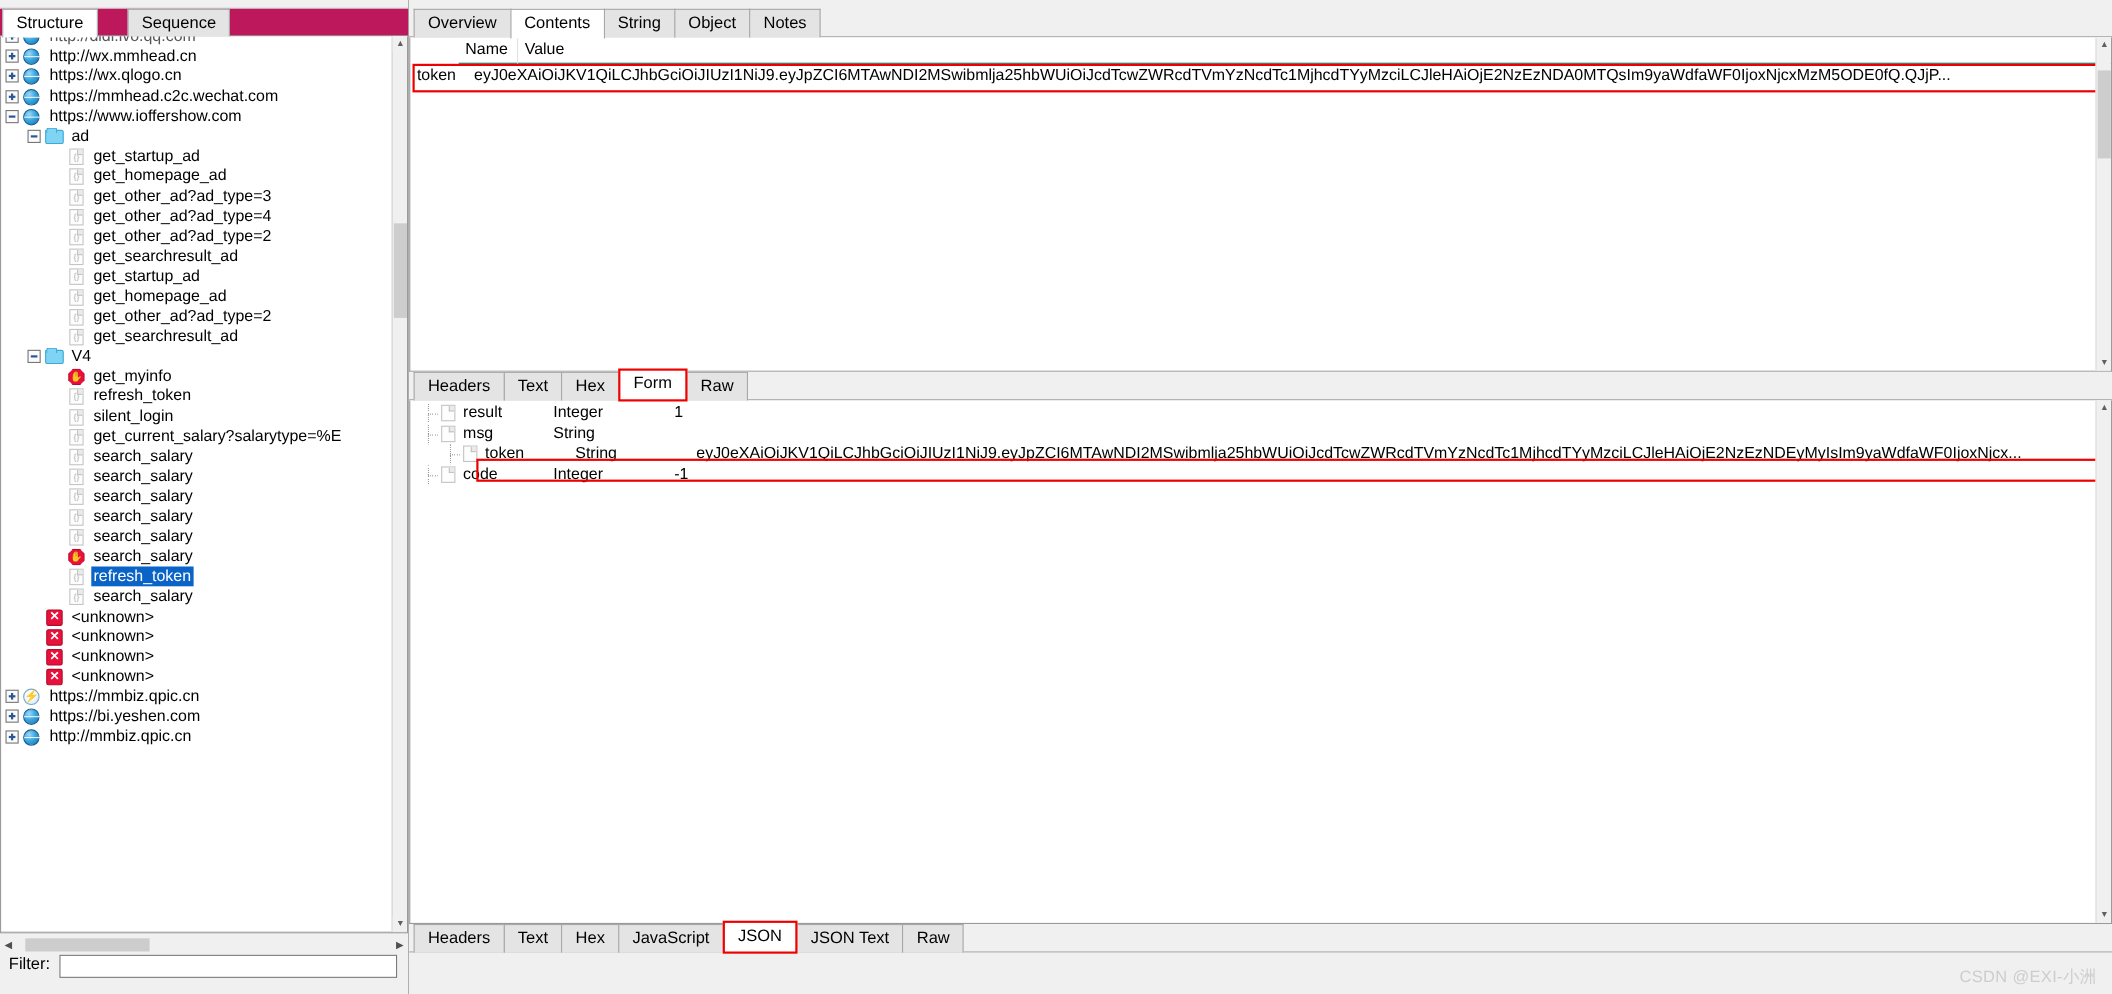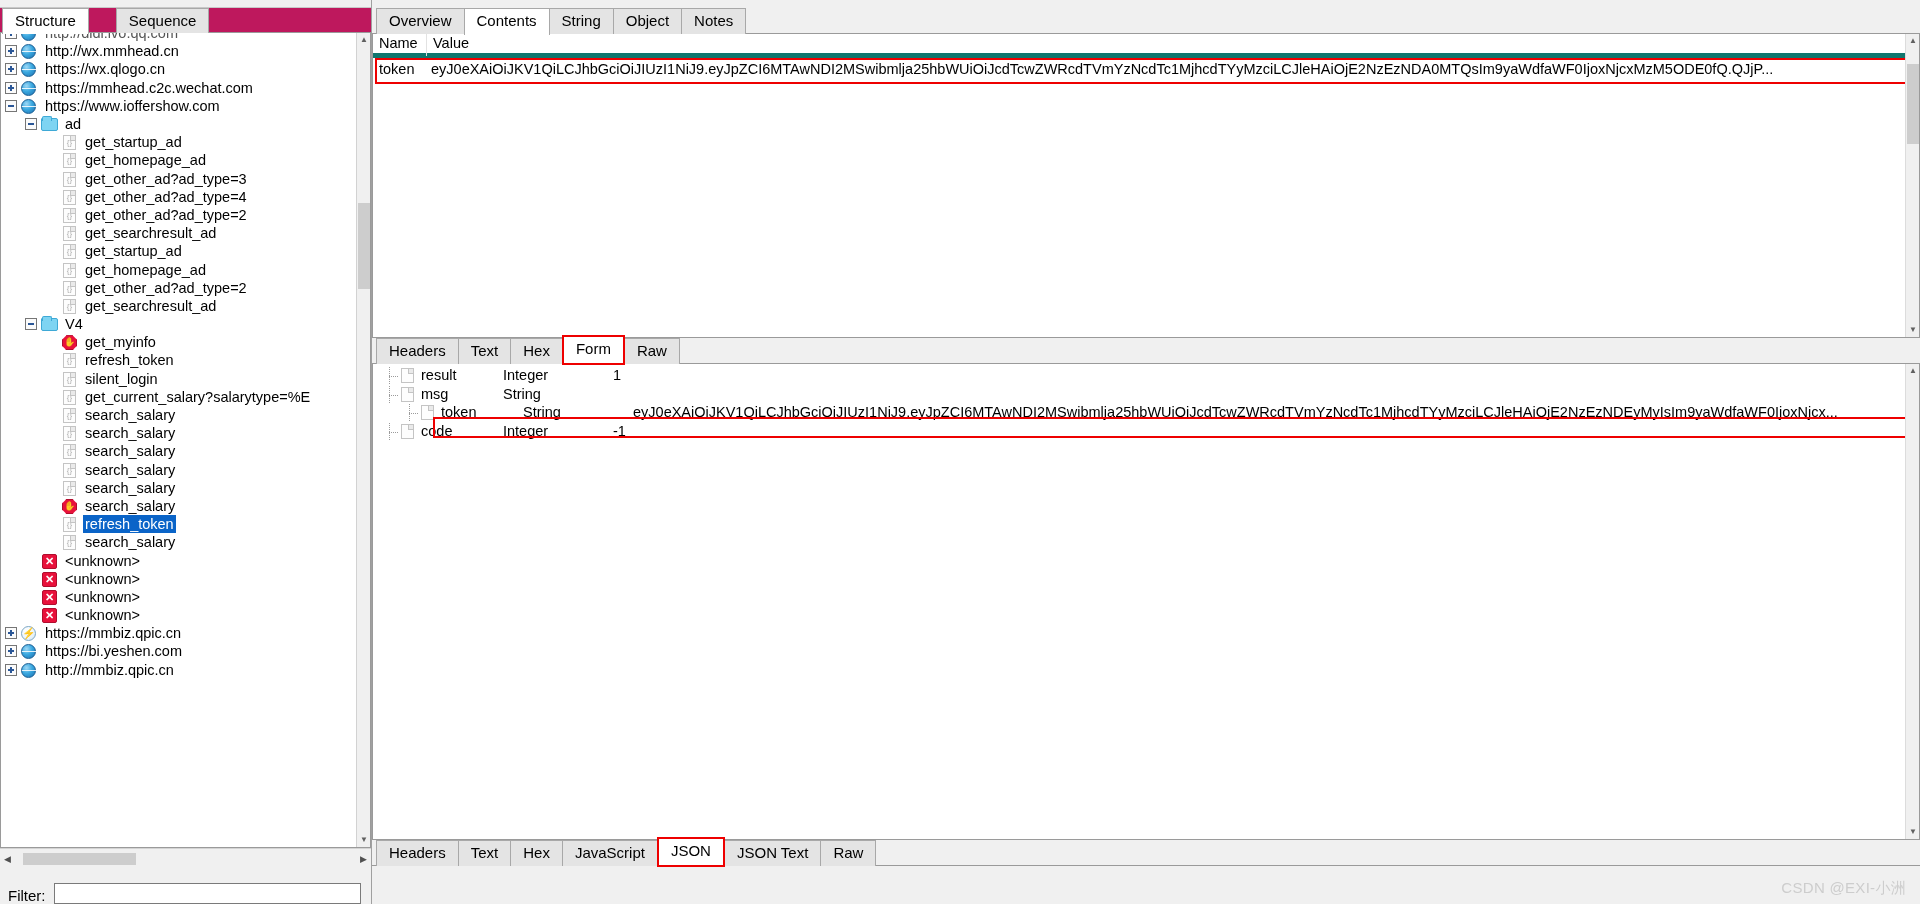--- a/index.html
+++ b/index.html
@@ -165,21 +165,21 @@
 
   
   .hscroll-row {
     height: 20px; background: #f0f0f0; display: flex; align-items: center;
     border-top: 1px solid #d4d4d4;
   }
   .hscroll-row .ha { width: 15px; text-align: center; font-size: 9px; color: #505050; }
   .hscroll-track { flex: 1; height: 14px; position: relative; background: #f0f0f0; }
   .hscroll-thumb { position: absolute; left: 8px; top: 1px; height: 12px; width: 113px; background: #cdcdcd; }
   .filter-row {
-    height: 36px; display: flex; align-items: flex-end; padding: 0 10px 0 8px;
+    height: 36px; display: flex; align-items: flex-start; padding: 0 10px 0 8px;
     background: #f0f0f0;
   }
   .filter-label { font-size: 15px; margin-right: 8px; }
   .filter-input {
     flex: 1; height: 21px; background: #ffffff;
     border: 1px solid #7a7a7a; outline: none;
     font-family: "Liberation Sans", sans-serif; font-size: 14px;
     padding: 0 3px;
   }
 
@@ -189,22 +189,23 @@
     display: flex; flex-direction: column; position: relative;
   }
   .rp-top { height: 8px; background: #f0f0f0; }
   .req-section { display: flex; flex-direction: column; height: 330px; }
   .panel-body {
     flex: 1; background: #ffffff; border: 1px solid #9a9a9a; border-top: none;
     position: relative; overflow: hidden; margin: 0;
   }
   .hdr-row {
     display: flex; height: 24px; align-items: center;
-    border-bottom: 5px solid #0f766e; background: #ffffff;
+    border-bottom: 1px solid #0f766e; background: #ffffff;
     font-size: 14.5px;
+    margin-left: 44px;
   }
   .hdr-cell { padding: 0 6px; border-right: 1px solid #e2e2e2; height: 24px; line-height: 23px; }
   .hdr-name { width: 54px; }
   .hdr-value { flex: 1; border-right: none; }
 
   .kv-row { display: flex; height: 22px; align-items: center; font-size: 14.5px; }
   .kv-name { width: 54px; padding-left: 6px; }
   .kv-value { flex: 1; padding-left: 4px; overflow: hidden; white-space: nowrap; }
 
   .redbox {

